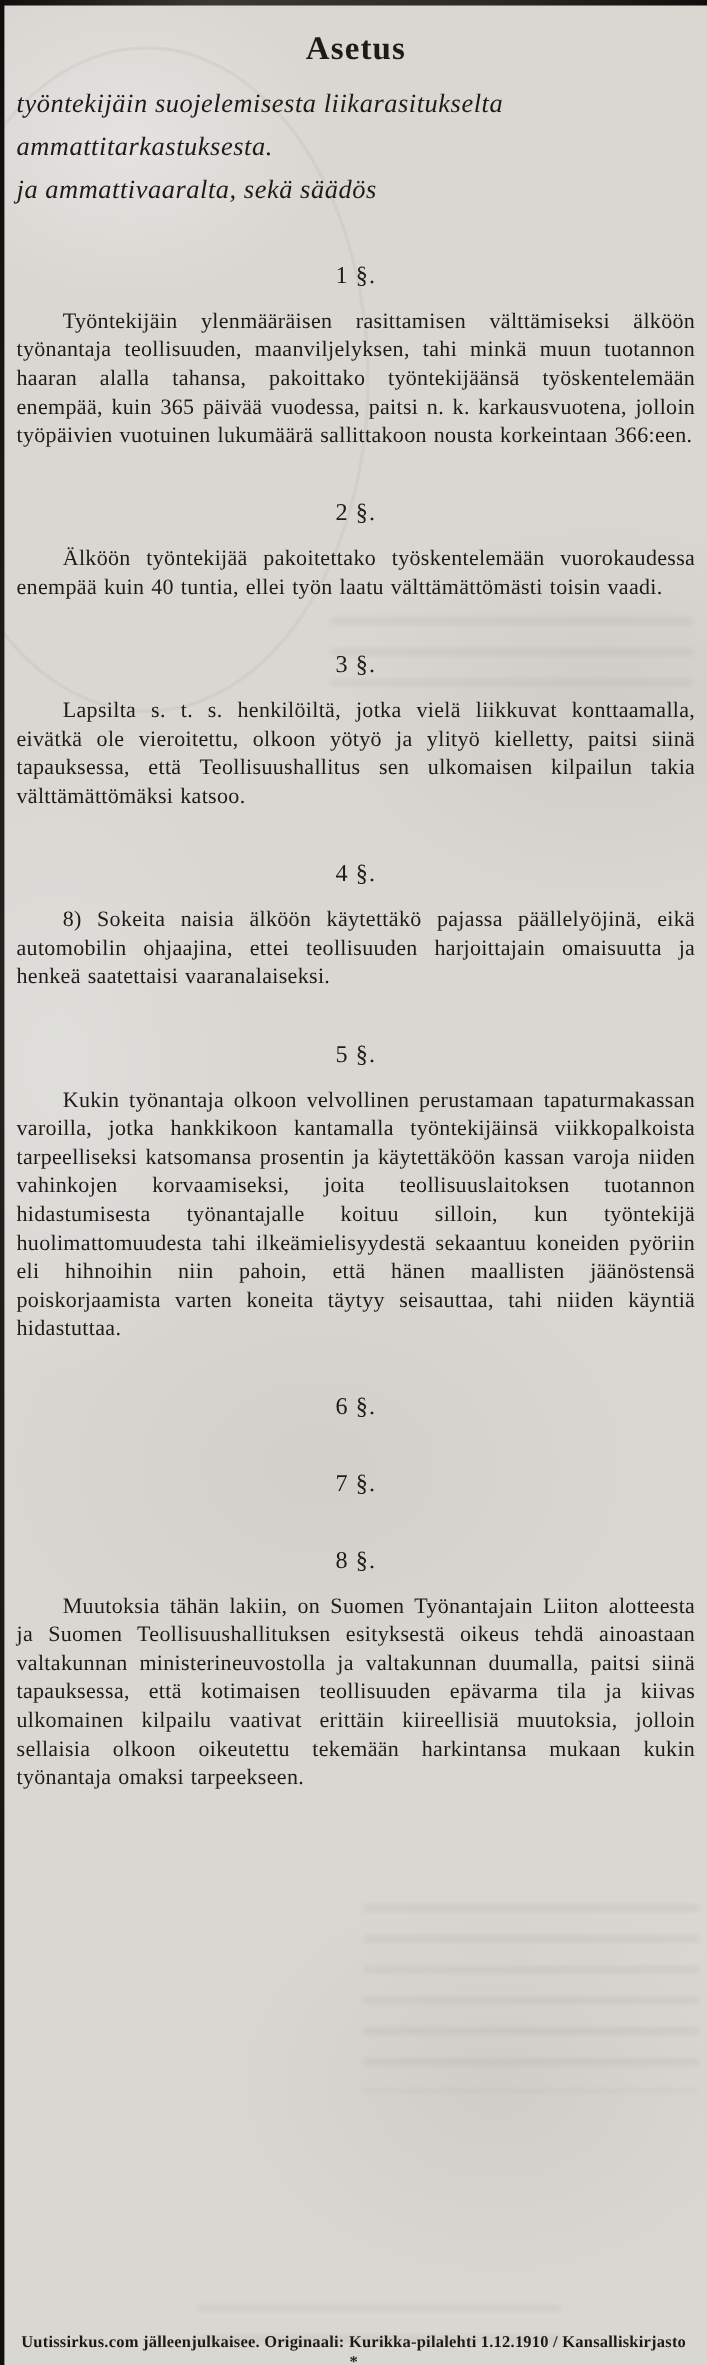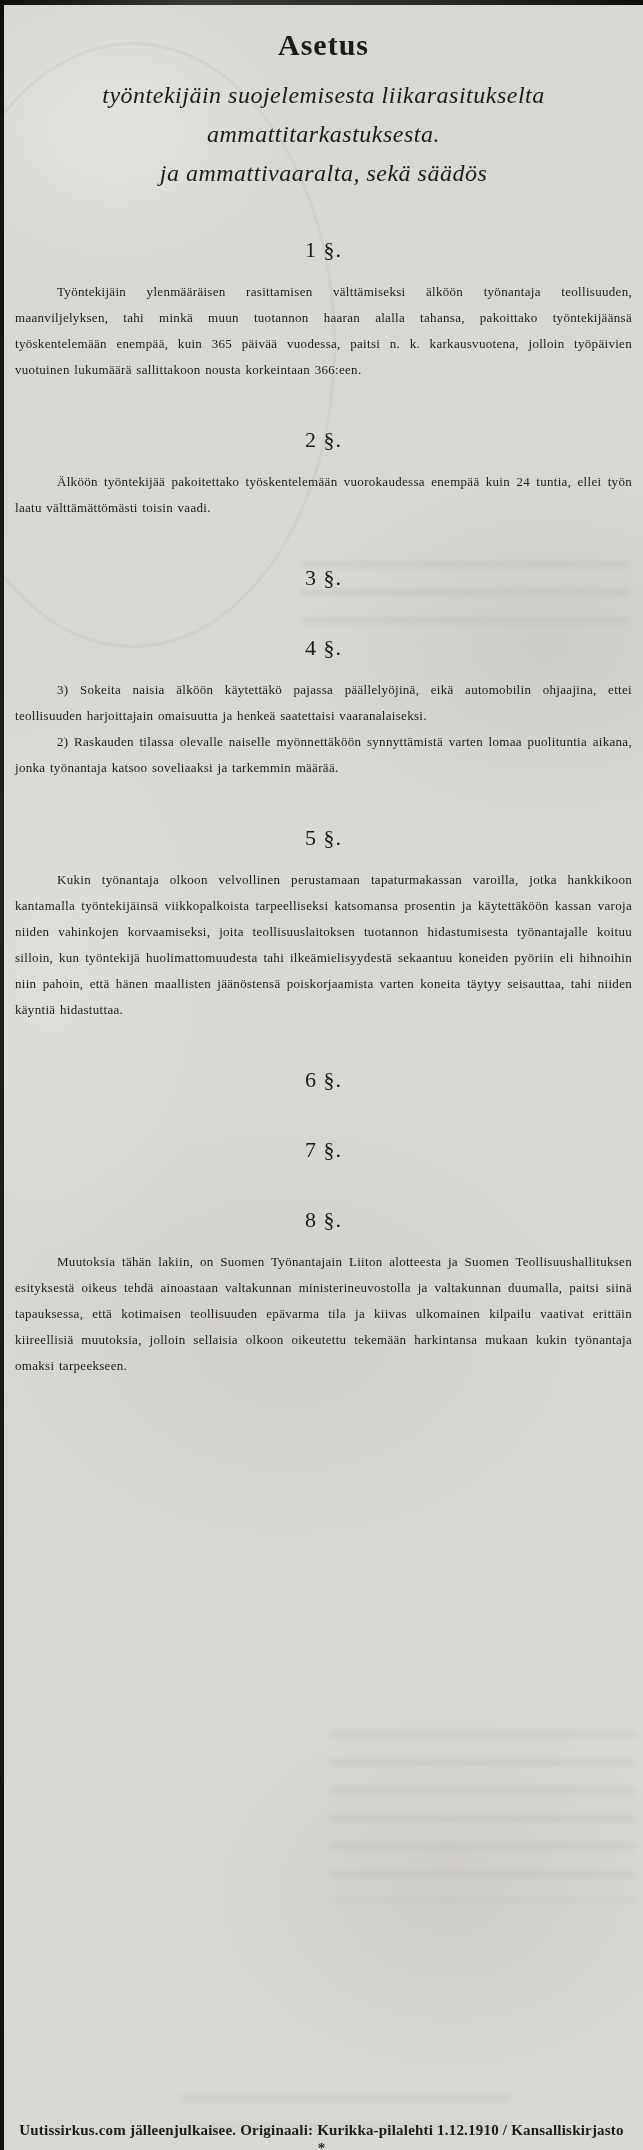--- a/index.html
+++ b/index.html
@@ -42,32 +42,32 @@
     position:relative;z-index:2;
     padding:0 11px 0 15px;
   }
   .doc-title{
     margin-top:28px;
     text-align:center;
     font-size:30px;font-weight:bold;letter-spacing:1px;
   }
   .doc-subtitle{
     margin-top:14px;
-    text-align:center;font-style:italic;
+    text-align:left;font-style:italic;
     font-size:24px;line-height:39px;letter-spacing:0.5px;
   }
   .section-heading{
     text-align:center;
     font-size:22px;line-height:26px;
     margin:44px 0 16px 0;
     letter-spacing:1px;
   }
   .para{
     margin:0;
-    font-size:13px;line-height:26px;
+    font-size:20px;line-height:26px;
     text-align:justify;
     text-indent:42px;
     letter-spacing:0.3px;
     word-spacing:1px;
   }
   .doc-footer{
     position:absolute;left:0;right:0;top:2122px;z-index:3;
     text-align:center;
     font-size:15px;font-weight:bold;letter-spacing:0.2px;
   }
@@ -95,31 +95,31 @@
       <div>ja ammattivaaralta, sekä säädös</div>
     </div>
 
     <div class="section">
       <div class="section-heading">1 §.</div>
       <p class="para">Työntekijäin ylenmääräisen rasittamisen välttämiseksi älköön työnantaja teollisuuden, maanviljelyksen, tahi minkä muun tuotannon haaran alalla tahansa, pakoittako työntekijäänsä työskentelemään enempää, kuin 365 päivää vuodessa, paitsi n. k. karkausvuotena, jolloin työpäivien vuotuinen lukumäärä sallittakoon nousta korkeintaan 366:een.</p>
     </div>
 
     <div class="section">
       <div class="section-heading">2 §.</div>
-      <p class="para">Älköön työntekijää pakoitettako työskentelemään vuorokaudessa enempää kuin 24 tuntia, ellei työn laatu välttämättömästi toisin vaadi.</p>
+      <p class="para">Älköön työntekijää pakoitettako työskentelemään vuorokaudessa enempää kuin 40 tuntia, ellei työn laatu välttämättömästi toisin vaadi.</p>
     </div>
 
     <div class="section">
       <div class="section-heading">3 §.</div>
+      <p class="para">Lapsilta s. t. s. henkilöiltä, jotka vielä liikkuvat konttaamalla, eivätkä ole vieroitettu, olkoon yötyö ja ylityö kielletty, paitsi siinä tapauksessa, että Teollisuushallitus sen ulkomaisen kilpailun takia välttämättömäksi katsoo.</p>
     </div>
 
     <div class="section">
       <div class="section-heading">4 §.</div>
-      <p class="para">3) Sokeita naisia älköön käytettäkö pajassa päällelyöjinä, eikä automobilin ohjaajina, ettei teollisuuden harjoittajain omaisuutta ja henkeä saatettaisi vaaranalaiseksi.</p>
-      <p class="para">2) Raskauden tilassa olevalle naiselle myönnettäköön synnyttämistä varten lomaa puolituntia aikana, jonka työnantaja katsoo soveliaaksi ja tarkemmin määrää.</p>
+      <p class="para">8) Sokeita naisia älköön käytettäkö pajassa päällelyöjinä, eikä automobilin ohjaajina, ettei teollisuuden harjoittajain omaisuutta ja henkeä saatettaisi vaaranalaiseksi.</p>
     </div>
 
     <div class="section">
       <div class="section-heading">5 §.</div>
       <p class="para">Kukin työnantaja olkoon velvollinen perustamaan tapaturmakassan varoilla, jotka hankkikoon kantamalla työntekijäinsä viikkopalkoista tarpeelliseksi katsomansa prosentin ja käytettäköön kassan varoja niiden vahinkojen korvaamiseksi, joita teollisuuslaitoksen tuotannon hidastumisesta työnantajalle koituu silloin, kun työntekijä huolimattomuudesta tahi ilkeämielisyydestä sekaantuu koneiden pyöriin eli hihnoihin niin pahoin, että hänen maallisten jäänöstensä poiskorjaamista varten koneita täytyy seisauttaa, tahi niiden käyntiä hidastuttaa.</p>
     </div>
 
     <div class="section">
       <div class="section-heading">6 §.</div>
     </div>

